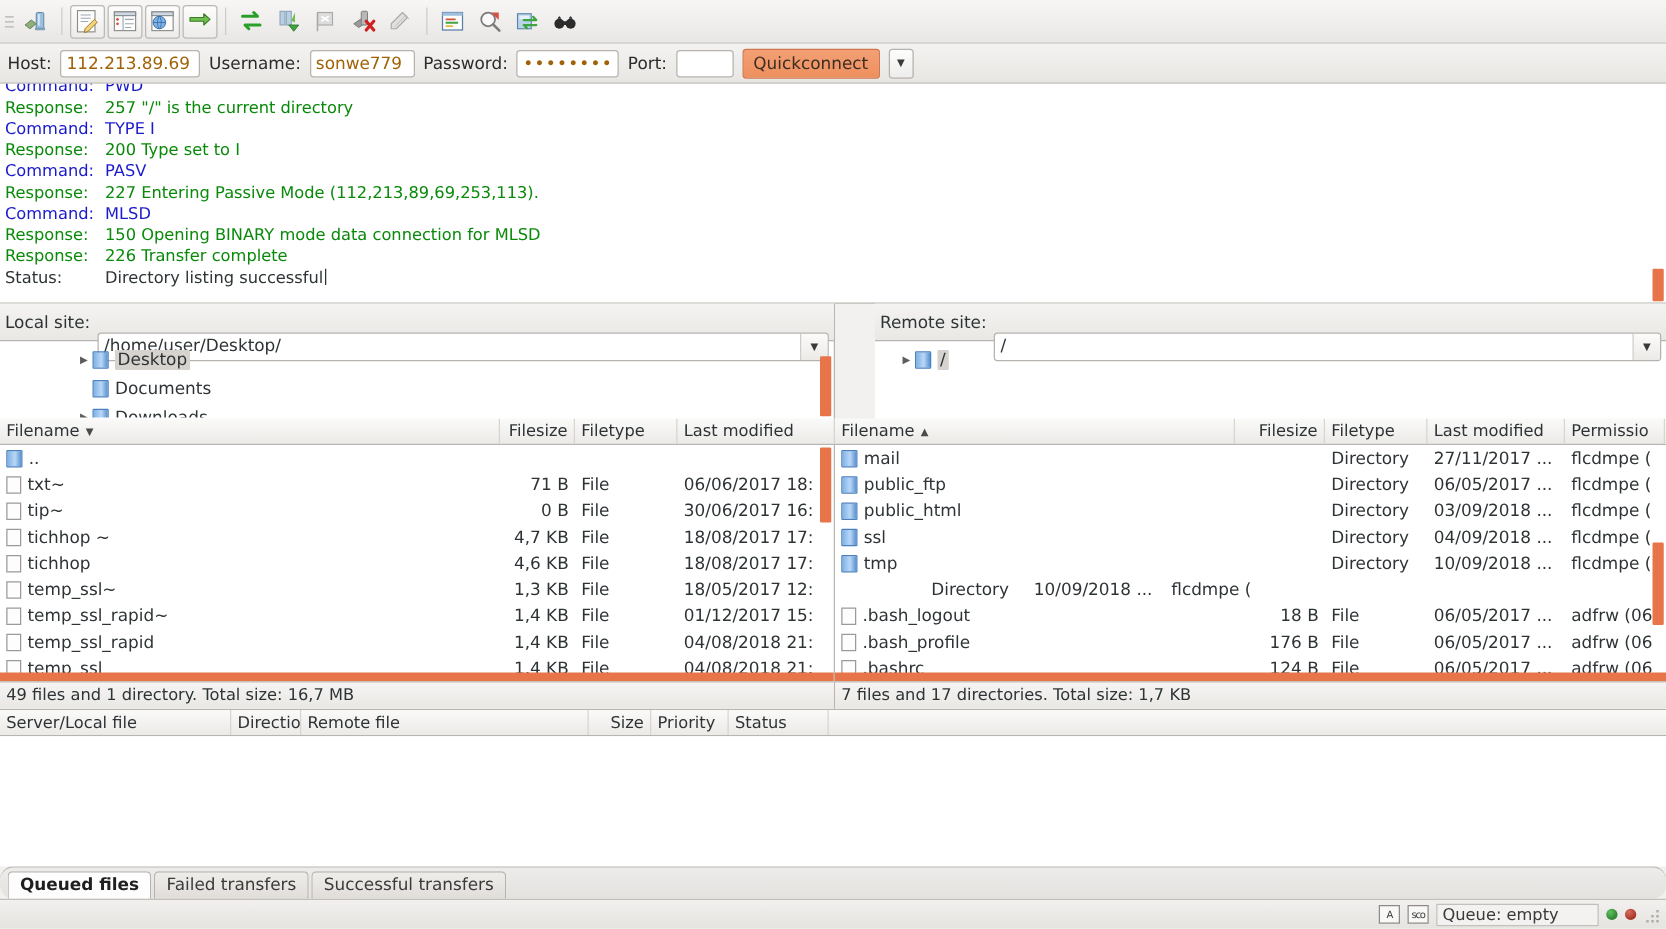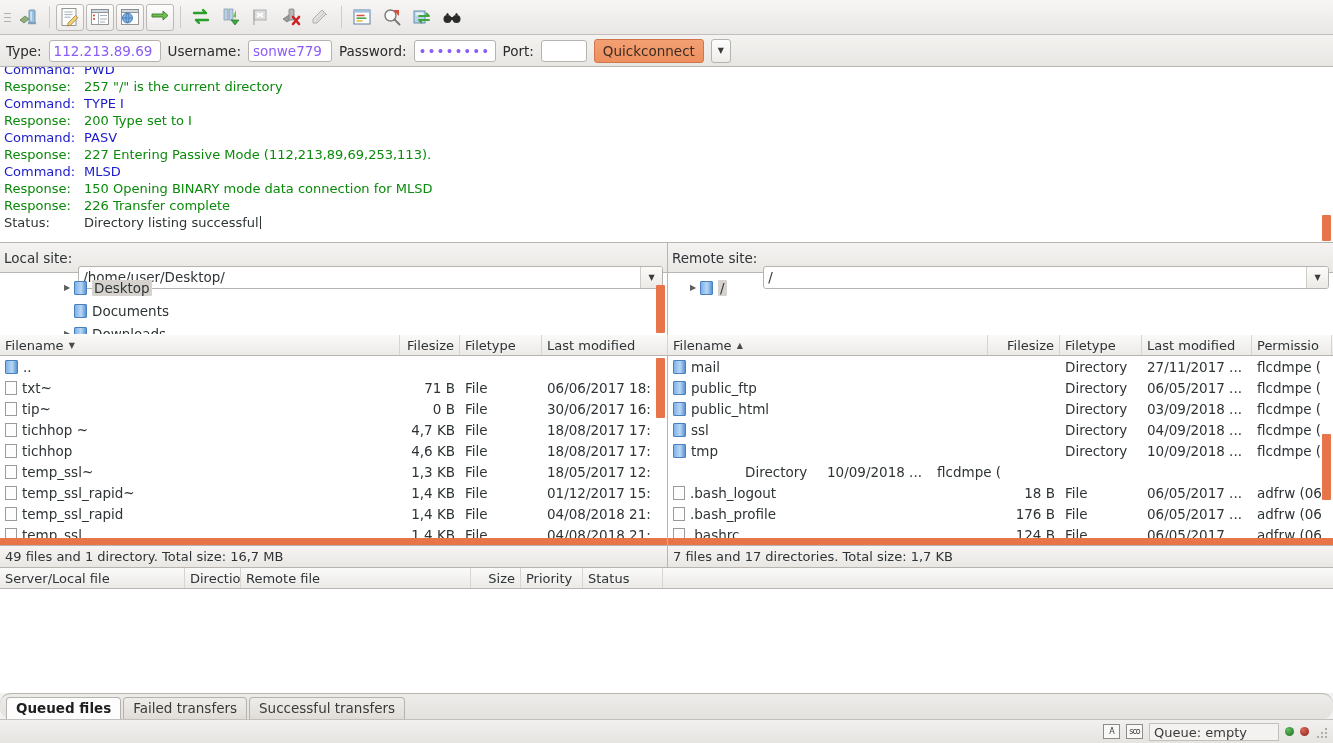--- a/index.html
+++ b/index.html
@@ -42,21 +42,21 @@
   .quickbar {
     height: 32px; flex: 0 0 32px;
     background: linear-gradient(to bottom, #f4f3f1 0%, #e8e6e3 100%);
     border-bottom: 1px solid #b8b5b0;
     display: flex; align-items: center; padding: 0 6px; gap: 7px;
   }
   .qc-label { font-size: 13.5px; color: #2b2b2b; }
   .qc-input {
     height: 22px; border: 1px solid #b6b3ae; border-radius: 3px;
     background: #fff; font-size: 13.5px; font-family: inherit;
-    padding: 0 4px; color: #8b5cf6;
+    padding: 0 4px; color: #a16207;
   }
   .qc-host { width: 112px; }
   .qc-user { width: 84px; }
   .qc-pass { width: 82px; letter-spacing: 1px; }
   .qc-port { width: 46px; }
   .qc-btn {
     height: 24px; padding: 0 8px;
     background: linear-gradient(to bottom,#f3a074 0%,#ee8f5e 100%);
     border: 1px solid #d1764a; border-radius: 3px;
     font-size: 13.5px; color: #3c2d23; font-family: inherit;
@@ -83,21 +83,21 @@
   .caret {
     display: inline-block; width: 1px; height: 13px;
     background: #2e3436; vertical-align: -2px; margin-left: 1px;
   }
   .log-vscroll {
     position: absolute; right: 2px; width: 9px;
     background: #e8744a; border-radius: 1px;
   }
 
   
-  .panes { flex: 0 0 92px; display: flex; }
+  .panes { flex: 0 0 92px; display: flex; gap: 32px; }
   .pane { position: relative; background: #fff; }
   .pane-left { width: 668px; border-right: 1px solid #b8b5b0; }
   .pane-right { flex: 1; }
   .siterow {
     height: 30px; display: flex; align-items: center;
     padding: 0 4px; gap: 6px;
     background: linear-gradient(to bottom,#f4f3f1 0%,#eae8e5 100%);
     border-bottom: 1px solid #b8b5b0;
   }
   .site-label { font-size: 13.5px; white-space: nowrap; }
@@ -327,21 +327,21 @@
     <svg class="tb-icon" viewBox="0 0 22 22">
       <circle cx="6.5" cy="13" r="4" fill="#2b2b2b"></circle>
       <circle cx="15.5" cy="13" r="4" fill="#2b2b2b"></circle>
       <path d="M5 9 q1.5-4 3 0M14 9 q1.5-4 3 0" fill="#2b2b2b"></path>
       <rect x="9.5" y="11" width="3" height="3" fill="#2b2b2b"></rect>
     </svg>
   </div>
 </div>
 
 <div class="quickbar">
-  <span class="qc-label">Type:</span>
+  <span class="qc-label">Host:</span>
   <input class="qc-input qc-host" value="112.213.89.69" style="">
   <span class="qc-label">Username:</span>
   <input class="qc-input qc-user" value="sonwe779" style="">
   <span class="qc-label">Password:</span>
   <input class="qc-input qc-pass" value="••••••••••••" style="">
   <span class="qc-label">Port:</span>
   <input class="qc-input qc-port" value="" style="">
   <button class="qc-btn">Quickconnect</button>
   <div class="qc-drop">
     <span>▼</span>

